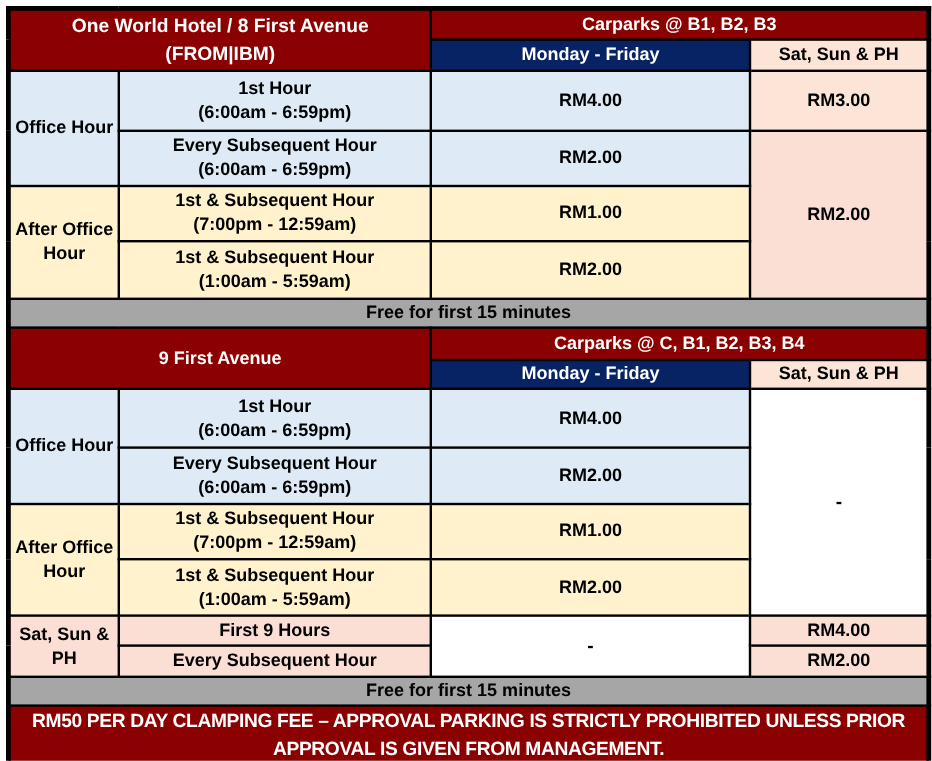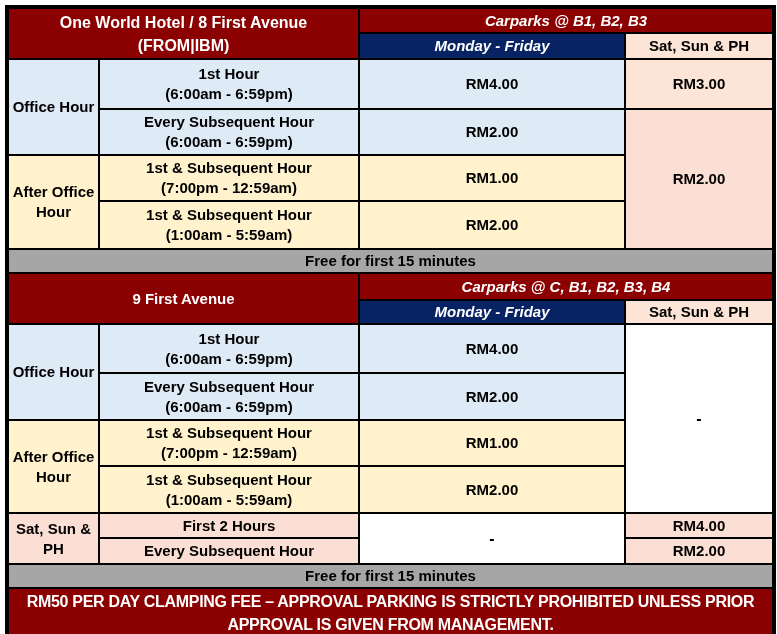--- a/index.html
+++ b/index.html
@@ -22,29 +22,29 @@
     border: 2px solid var(--border, #000);
     text-align: center;
     vertical-align: middle;
     font-size: 15px;
     font-weight: 700;
     line-height: 20px;
     padding: 1px 2px;
   }
   
   .maroon  { background: var(--maroon, #8B0000); color: #fff; }
-  .navy    { background: var(--navy, #072364); color: #fff; font-style: italic; }
+  .navy    { background: var(--navy, #072364); color: #fff; }
   .blue    { background: var(--light-blue, #DEEAF6); }
   .cream   { background: var(--cream, #FFF2CC); }
   .peach   { background: var(--peach, #FCE4D6); }
   .pink    { background: var(--pink, #FBDED4); }
   .grayrow { background: var(--gray, #A6A6A6); }
   .white   { background: #ffffff; }
   .venue-cell div { line-height: 23px; font-size: 16px; }
-  .carparks { font-size: 15px; font-style: italic; }
+  .carparks { font-size: 15px; }
   .footer-cell { font-size: 16px; letter-spacing: -0.3px; line-height: 23px; }
   .dash { font-size: 16px; }
 </style>
 </head>
 <body>
 
 <div class="canvas">
   <table class="rates">
     <colgroup>
       <col style="width:92px">
@@ -138,21 +138,21 @@
     <tr style="height:47px">
       <td class="cream">
         <div>1st &amp; Subsequent Hour</div>
         <div>(1:00am - 5:59am)</div>
       </td>
       <td class="cream">RM2.00</td>
     </tr>
 
     <tr style="height:25px">
       <td rowspan="2" class="pink">Sat, Sun &amp; PH</td>
-      <td class="pink">First 2 Hours</td>
+      <td class="pink">First 9 Hours</td>
       <td rowspan="2" class="white dash">-</td>
       <td class="pink">RM4.00</td>
     </tr>
     <tr style="height:26px">
       <td class="pink">Every Subsequent Hour</td>
       <td class="pink">RM2.00</td>
     </tr>
     <tr style="height:24px">
       <td colspan="4" class="grayrow">Free for first 15 minutes</td>
     </tr>

